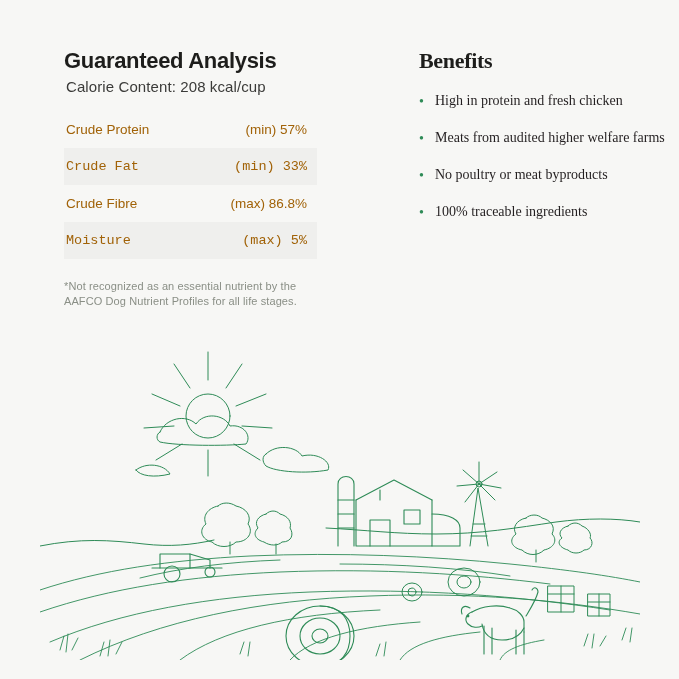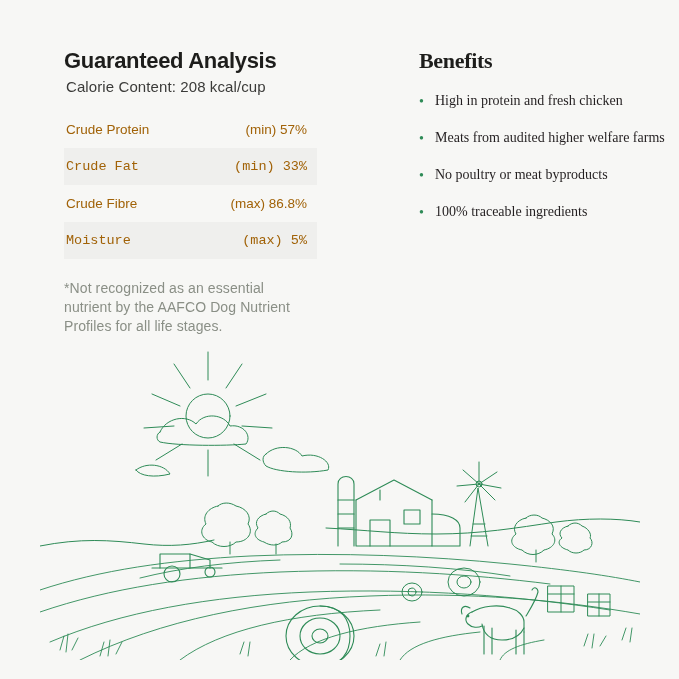--- a/index.html
+++ b/index.html
@@ -70,21 +70,21 @@
     font-family: Liberation Mono, monospace;
   }
   .ga-name {
     white-space: nowrap;
   }
   .ga-value {
     white-space: nowrap;
   }
   .footnote {
     margin-top: 20px;
-    font-size: 14px;
+    font-size: 11px;
     line-height: 1.35;
     color: #8a8f86;
     width: 240px;
     letter-spacing: 0.1px;
   }
   .benefits-list {
     list-style: none;
     margin: 18px 0 0 0;
     padding: 0;
   }

